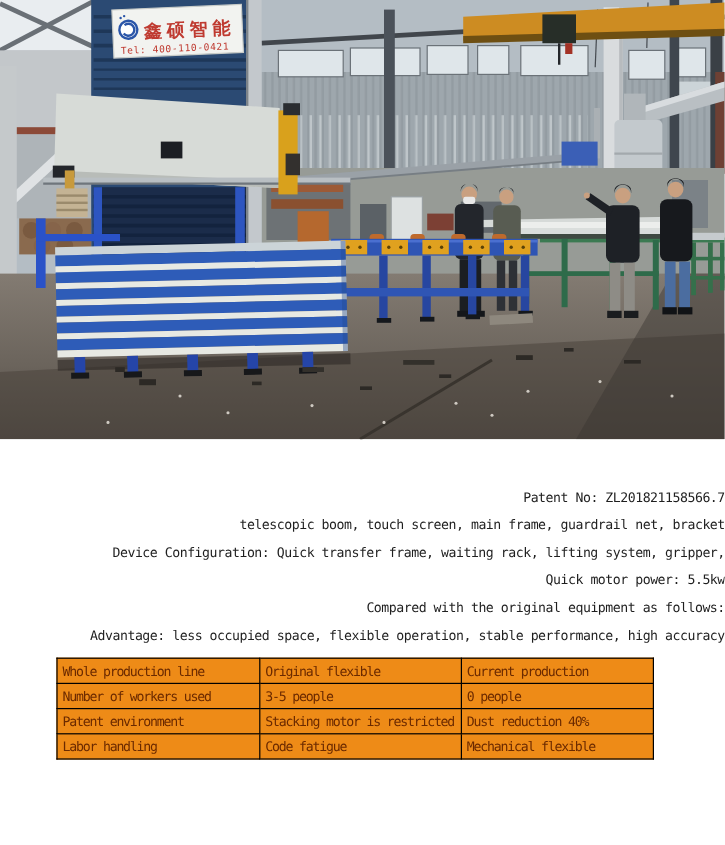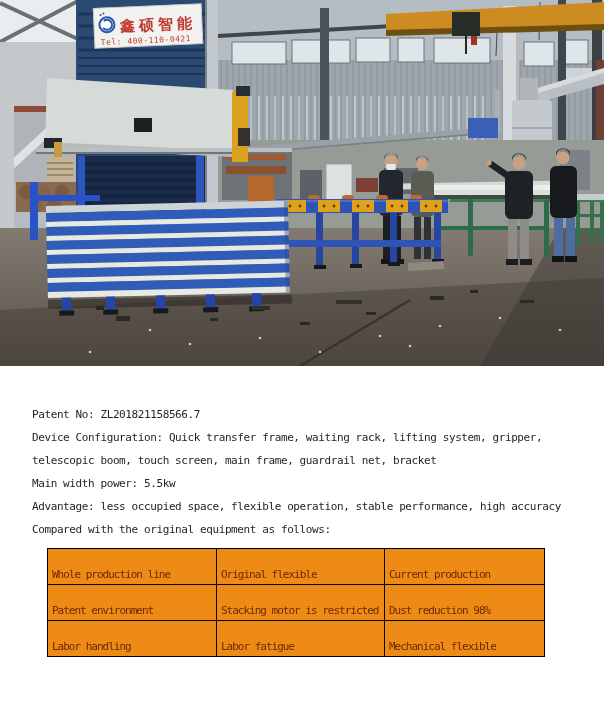--- a/index.html
+++ b/index.html
@@ -1,26 +1,26 @@
 <!DOCTYPE html>
 <html><head>
 <meta charset="utf-8">
 <style>
   html,body{margin:0;padding:0;background:#ffffff;}
   .page{width:604px;height:704px;position:relative;background:#fff;overflow:hidden;
         font-family:"DejaVu Sans Mono",monospace;}
   .photo{display:block;width:604px;height:366px;}
-  .specs{margin:37px 0 0 32px;}
+  .specs{margin:37px 0 0 32px;text-align:right;}
   .specs p{margin:0;font-size:11px;letter-spacing:-0.4px;line-height:23px;
            color:#1f1f1f;white-space:pre;font-family:"DejaVu Sans Mono",monospace;}
   table.cmp{border-collapse:collapse;table-layout:fixed;width:497px;margin:7px 0 0 47px;
             background:var(--tbl-bg,#ee8b17);}
   table.cmp td{border:1px solid var(--tbl-border,#000);height:19px;
             font-size:11px;letter-spacing:-1px;color:var(--tbl-text,#6b2a00);
-            padding:16px 2px 0 4px;overflow:hidden;white-space:nowrap;
+            padding:1px 2px 0 4px;overflow:hidden;white-space:nowrap;
             font-family:"DejaVu Sans Mono",monospace;}
 </style>
 </head>
 <body>
 
 <div class="page">
 
   <svg class="photo" viewBox="0 0 604 366">
     <defs>
       <linearGradient id="floorg" x1="0" y1="0" x2="0" y2="1">
@@ -330,45 +330,50 @@
         <circle cx="440" cy="326" r="1.3" fill="#cfcac2"></circle>
       <circle cx="500" cy="318" r="1.3" fill="#cfcac2"></circle>
         <circle cx="560" cy="330" r="1.3" fill="#cfcac2"></circle>
       <circle cx="90" cy="352" r="1.3" fill="#cfcac2"></circle>
         <circle cx="410" cy="346" r="1.3" fill="#cfcac2"></circle>
     </g>
   </svg>
 
   <div class="specs">
     <p>Patent No: ZL201821158566.7</p>
+    <p>telescopic boom, touch screen, main frame, guardrail net, bracket</p>
     <p>Device Configuration: Quick transfer frame, waiting rack, lifting system, gripper,</p>
-    <p>telescopic boom, touch screen, main frame, guardrail net, bracket</p>
-    <p>Main width power: 5.5kw</p>
+    <p>Quick motor power: 5.5kw</p>
+    <p>Compared with the original equipment as follows:</p>
     <p>Advantage: less occupied space, flexible operation, stable performance, high accuracy</p>
-    <p>Compared with the original equipment as follows:</p>
   </div>
 
   <table class="cmp" style="--tbl-bg: #ee8b17; --tbl-text: #6b2a00; --tbl-border: #000000;">
     <colgroup>
         <col style="width:169px">
         <col style="width:168px">
         <col style="width:160px">
       </colgroup>
     <tbody>
       <tr>
         <td>Whole production line</td>
         <td>Original flexible</td>
         <td>Current production</td>
       </tr>
       <tr>
+        <td>Number of workers used</td>
+        <td>3-5 people</td>
+        <td>0 people</td>
+      </tr>
+      <tr>
         <td>Patent environment</td>
         <td>Stacking motor is restricted</td>
-        <td>Dust reduction 98%</td>
+        <td>Dust reduction 40%</td>
       </tr>
       <tr>
         <td>Labor handling</td>
-        <td>Labor fatigue</td>
+        <td>Code fatigue</td>
         <td>Mechanical flexible</td>
       </tr>
     </tbody>
   </table>
 
 </div>
 
 </body></html>

